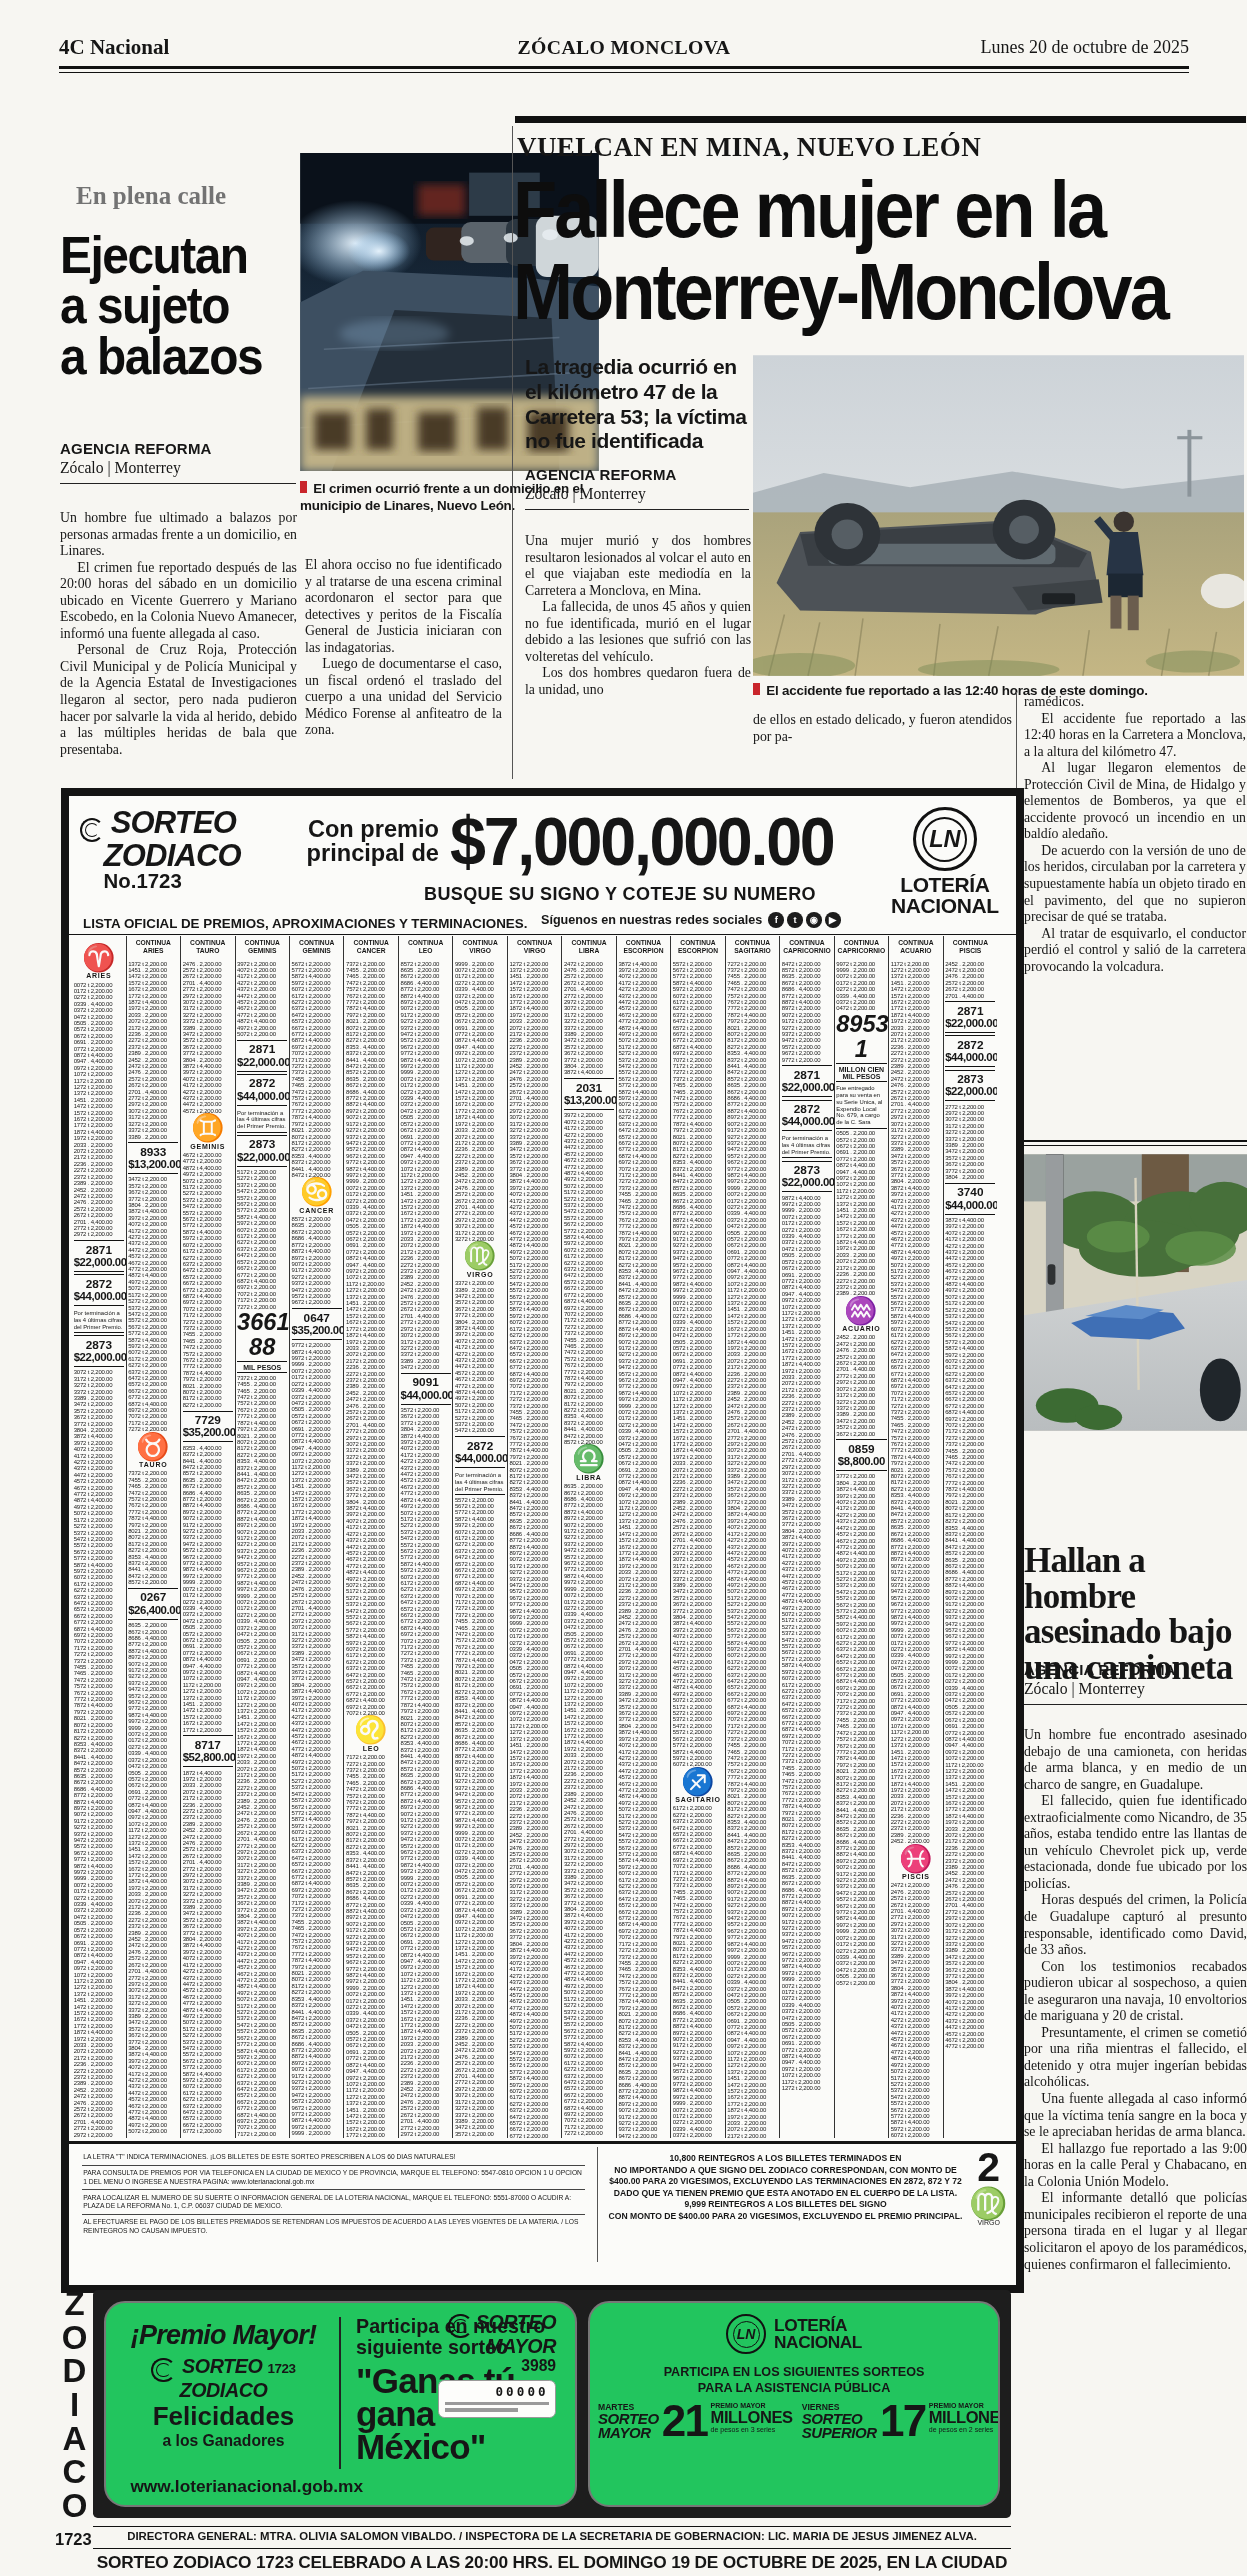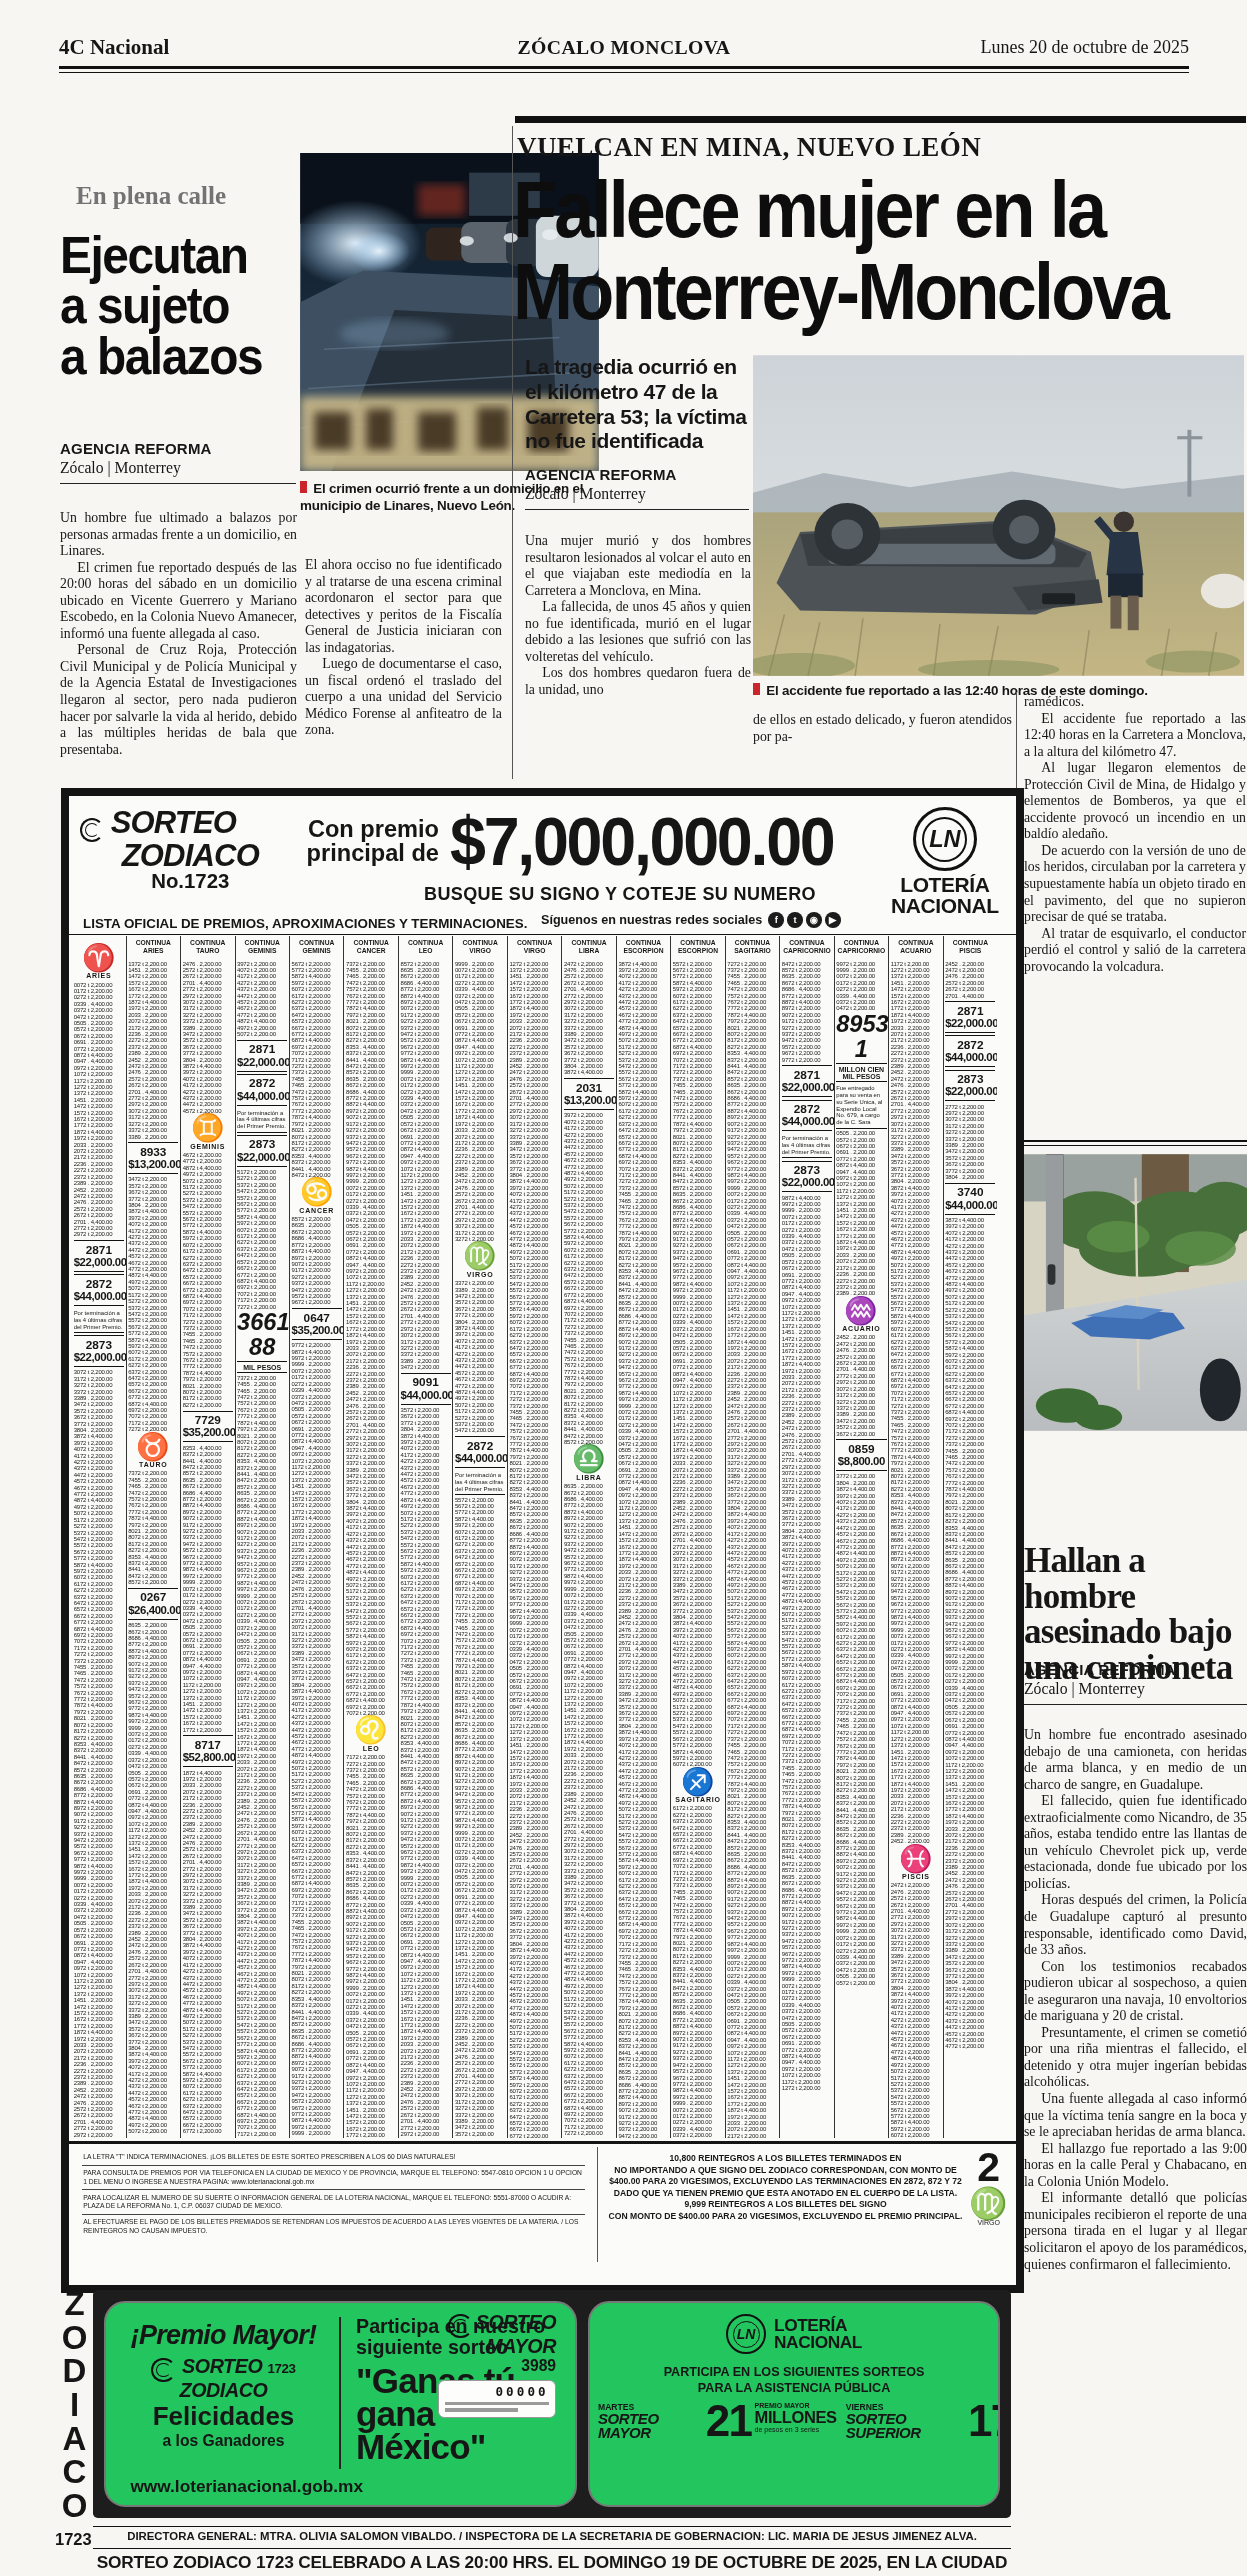--- a/index.html
+++ b/index.html
@@ -85,21 +85,21 @@
   .swirl{display:inline-block;width:20.4px;height:20.4px;border:2.4px solid #111;border-radius:50%;border-right-color:transparent;position:relative;vertical-align:middle;margin-right:3.1px;}
   .swirl::after{content:"";position:absolute;inset:3.1px;border:1.6px solid #111;border-radius:50%;border-right-color:transparent;}
   .ad-felic{font-family:"Liberation Sans",sans-serif;font-weight:bold;font-size:26px;}
   .ad-felic2{font-family:"Liberation Sans",sans-serif;font-weight:bold;font-size:15.7px;}
   .ad-part{font-family:"Liberation Sans",sans-serif;font-weight:bold;font-size:19.7px;line-height:1.1;}
   .ad-quote{font-family:"Liberation Sans",sans-serif;font-weight:bold;font-size:35px;line-height:.95;letter-spacing:-0.8px;}
   .ad-url{font-family:"Liberation Sans",sans-serif;font-weight:bold;font-size:17.3px;}
   .ad-ln-head{font-family:"Liberation Sans",sans-serif;font-weight:bold;font-size:12.6px;text-align:center;line-height:1.3;}
   .sorteo-day{font-family:"Liberation Sans",sans-serif;font-weight:bold;font-size:8.6px;}
   .sorteo-name{font-family:"Liberation Sans",sans-serif;font-weight:bold;font-style:italic;font-size:15px;line-height:.9;letter-spacing:-0.4px;}
-  .sorteo-big{font-family:"Liberation Sans",sans-serif;font-weight:bold;font-size:44px;line-height:.85;letter-spacing:-1.6px;margin-left:44px;}
+  .sorteo-big{font-family:"Liberation Sans",sans-serif;font-weight:bold;font-size:44px;line-height:.85;letter-spacing:-1.6px;}
   .sorteo-pm{font-family:"Liberation Sans",sans-serif;font-weight:bold;font-size:7px;}
   .sorteo-mill{font-family:"Liberation Sans",sans-serif;font-weight:bold;font-size:16.5px;line-height:1;letter-spacing:-0.4px;}
   .sorteo-sub{font-family:"Liberation Sans",sans-serif;font-size:7px;}
   .ticket{background:#fdfdfb;border:1.6px solid #999;border-radius:6.3px;padding:3.1px 6.3px;}
   .ticket .tno{font-family:"DejaVu Sans Mono",monospace;font-weight:bold;font-size:12.6px;letter-spacing:3.1px;}
   .tbar{height:3.9px;background:#9a9a9a;margin:2.4px 0;}
   .footer1{font-family:"Liberation Sans",sans-serif;font-weight:bold;font-size:11.4px;text-align:center;}
   .footer2{font-family:"Liberation Sans",sans-serif;font-weight:bold;font-size:17.3px;text-align:center;letter-spacing:-0.2px;}
 </style>
 </head>
@@ -328,21 +328,21 @@
       <p>El hallazgo fue reportado a las 9:00 horas en la calle Peral y Chabacano, en la Colonia Unión Modelo.</p>
       <p>El informante detalló que policías municipales recibieron el reporte de una persona tirada en el lugar y al llegar solicitaron el apoyo de los paramédicos, quienes confirmaron el fallecimiento.</p>
     </div>
 
   <div id="lot-frame" class="abs" style="left:61px;top:788px;width:949px;height:1491px;">
     <div id="lot-inner">
 
       <div class="abs" style="left:11px;top:12.6px;width:197px;">
         <div><span class="swirl"></span>
           <span class="lot-brand">SORTEO</span></div>
-        <div style="margin-left:23.6px;text-align:center;"><span class="lot-brand">ZODIACO</span>
+        <div style="margin-left:23.6px;"><span class="lot-brand">ZODIACO</span>
           <span class="lot-no">No.1723</span></div>
       </div>
       <div class="abs lot-premio" style="left:236px;top:22px;width:134px;">
         <div>Con premio</div>
         <div>principal de</div>
       </div>
       <div class="abs lot-amount" style="left:381px;top:6.3px;">$7,000,000.00</div>
       <div class="abs lot-tag" style="left:355px;top:88px;">BUSQUE SU SIGNO Y COTEJE SU NUMERO</div>
       <div class="abs" style="right:17.3px;top:11px;display:flex;flex-direction:column;align-items:center;gap:3.1px;">
         <div class="ln-logo">

